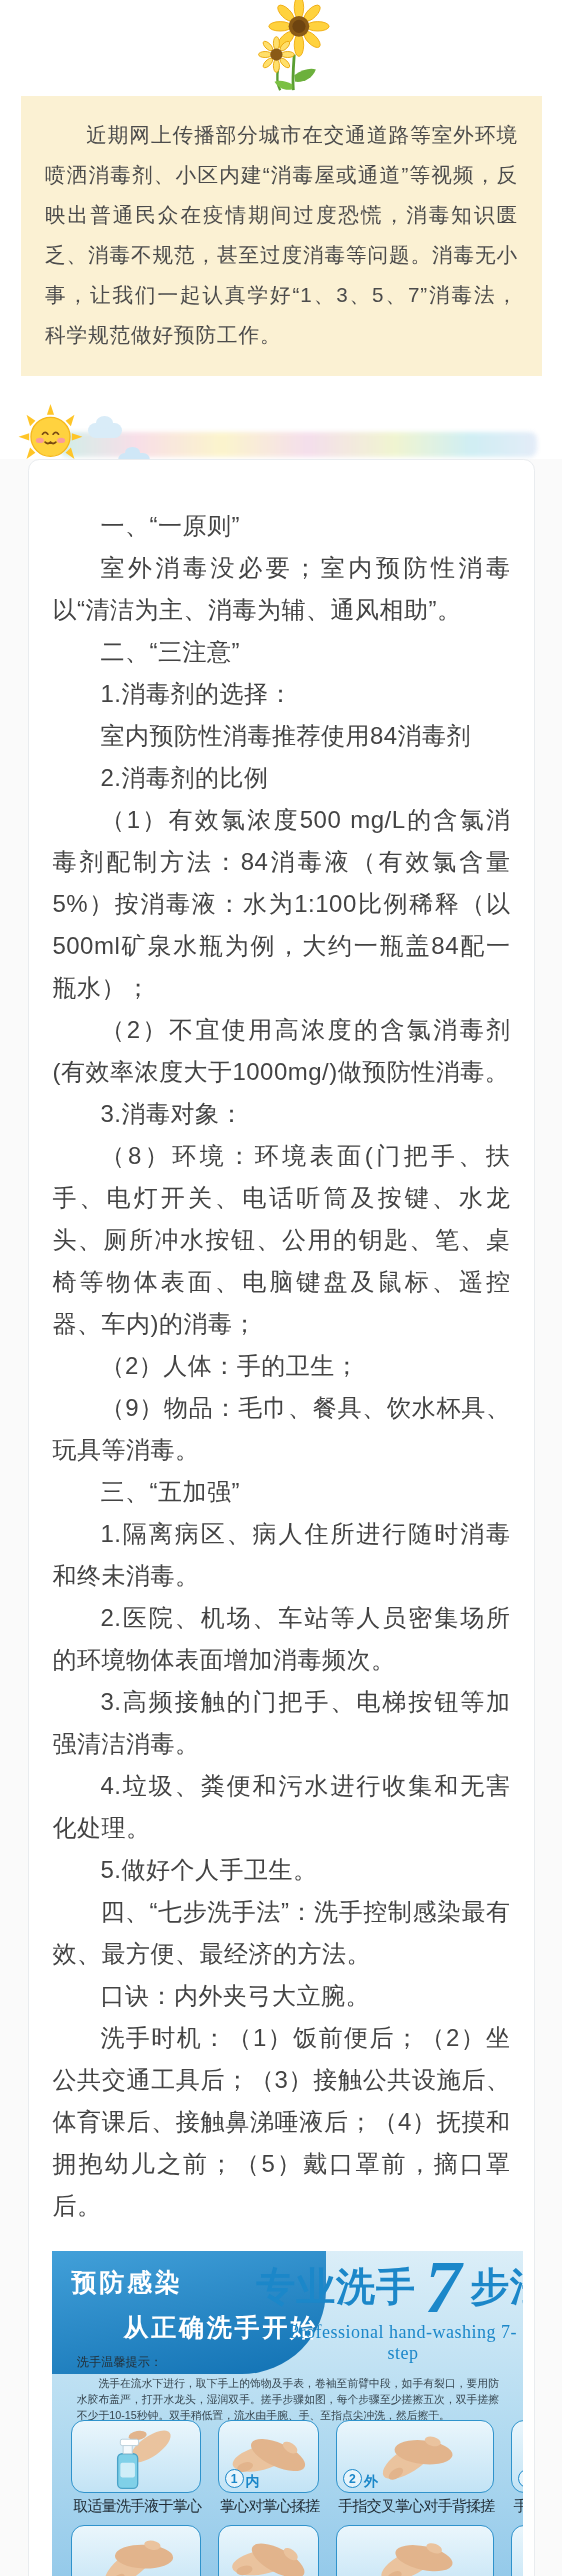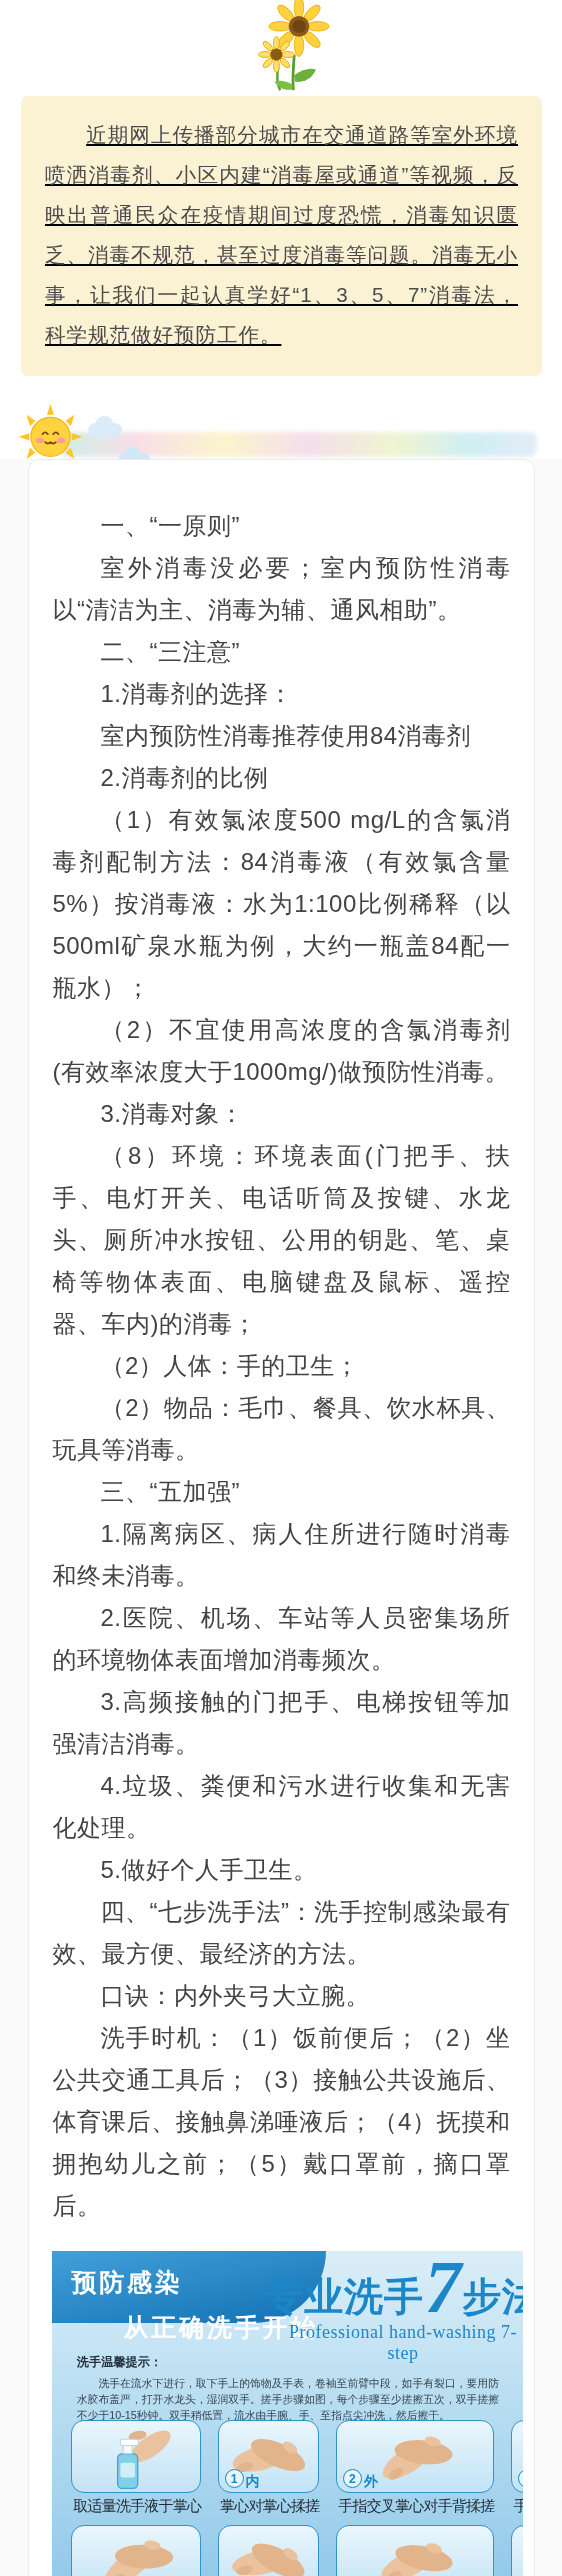--- a/index.html
+++ b/index.html
@@ -10,22 +10,22 @@
   }
   *{box-sizing:border-box;margin:0;padding:0;}
   html,body{background:#fdfdfd;}
   body{width:563px;font-family:"Liberation Sans",sans-serif;}
   .page{width:563px;position:relative;background:#fff;}
 
   
   .top-flower{height:96px;display:flex;justify-content:center;align-items:flex-start;padding-left:17px;}
 
   
-  .intro{margin:0 20.6px;background:var(--intro_bg);border-radius:7px;
-         padding:19px 24.4px 20.6px;text-decoration:underline;}
+  .intro{margin:0 20.6px;background:var(--intro_bg);border-radius:0;
+         padding:19px 24.4px 20.6px;}
   .intro p{font-size:20.6px;line-height:40px;letter-spacing:0.9px;color:var(--intro_text);
            text-indent:2em;text-align:justify;}
 
   
   .card-zone{position:relative;margin-top:83px;background:#fafafa;padding-bottom:3.8px;}
   .divider{position:absolute;top:-47px;left:0;right:0;height:73px;pointer-events:none;}
   .rainbow{position:absolute;left:60px;right:26px;top:20.6px;height:24.4px;border-radius:7.5px;
            background:linear-gradient(90deg,#c9ece6 0%,#f7d9e4 16%,#fbf3c4 34%,#f3d9e9 52%,#eef3c9 70%,#c8ecf2 86%,#dfe9f7 100%);
            filter:blur(1.9px);opacity:.85;}
   .cloud{position:absolute;background:#d9ecf8;border-radius:47px;}
@@ -37,33 +37,33 @@
 
   .card{margin:0 28px;background:#fff;border:0.9px solid #e9ecef;border-radius:11.3px;
         padding:45px 23.4px 24.4px;position:relative;}
 
   .article p.para{font-size:24px;line-height:42px;letter-spacing:0.5px;color:var(--article_text);
                   text-indent:2em;text-align:justify;}
 
   
   .poster{position:relative;margin:24.4px auto 0;width:471px;height:369px;overflow:hidden;
           background:linear-gradient(180deg,var(--poster_bg_top) 0%,var(--poster_bg_mid) 45%,var(--poster_bg_bottom) 100%);}
-  .banner{position:absolute;left:0;top:0;width:274px;height:72px;
+  .banner{position:absolute;left:0;top:0;width:274px;height:123px;
           background:linear-gradient(168deg,var(--banner_top),var(--banner_bottom));
           border-radius:0 0 84px 0;}
   .banner .s1{margin:15px 0 0 19px;font-size:25px;color:#fff;letter-spacing:2.8px;font-weight:bold;}
   .banner .s2{margin:12px 0 0 71px;font-size:25px;color:#fff;letter-spacing:2.8px;font-weight:bold;}
   .ptitle{position:absolute;right:3.8px;top:5.6px;width:233px;text-align:center;color:var(--poster_blue);}
-  .ptitle .big{display:flex;align-items:flex-end;justify-content:center;white-space:nowrap;}
+  .ptitle .big{display:flex;align-items:center;justify-content:center;white-space:nowrap;gap:8px;}
   .ptitle .cn{font-size:39px;font-weight:bold;line-height:1.1;letter-spacing:0.9px;}
   .ptitle .num{font-family:"Liberation Serif",serif;font-style:italic;font-weight:bold;
                font-size:73px;line-height:.85;margin:0 0.9px;}
   .ptitle .en{font-family:Liberation Serif, serif;font-size:18px;margin-top:3.8px;letter-spacing:0.5px;}
   .tips{position:absolute;left:0;right:0;top:103px;padding:0 24.4px;}
-  .tips .label{font-size:12.2px;font-weight:bold;color:#23323c;margin-bottom:3.8px;}
+  .tips .label{font-size:12.2px;font-weight:normal;color:#23323c;margin-bottom:3.8px;}
   .tips .body{font-size:10.8px;line-height:16px;color:#36454f;text-indent:2em;text-align:justify;}
   .grid{position:absolute;left:19px;right:19px;top:169px;display:grid;
         grid-template-columns:repeat(4,1fr);column-gap:17px;}
   .step{display:flex;flex-direction:column;}
   .cell{height:73px;border:1.9px solid var(--cell_border);border-radius:13px;position:relative;
         background:linear-gradient(180deg,#eaf6fc,#c2e3f5);overflow:hidden;}
   .cell svg{position:absolute;left:0;top:0;width:100%;height:100%;}
   .step:nth-child(2) .cell svg{transform:rotate(8deg);}
   .step:nth-child(3) .cell svg{transform:rotate(-10deg);}
   .step:nth-child(4) .cell svg{transform:rotate(6deg);}
@@ -155,21 +155,21 @@
           <p class="para">室外消毒没必要；室内预防性消毒以“清洁为主、消毒为辅、通风相助”。</p>
           <p class="para">二、“三注意”</p>
           <p class="para">1.消毒剂的选择：</p>
           <p class="para">室内预防性消毒推荐使用84消毒剂</p>
           <p class="para">2.消毒剂的比例</p>
           <p class="para">（1）有效氯浓度500 mg/L的含氯消毒剂配制方法：84消毒液（有效氯含量5%）按消毒液：水为1:100比例稀释（以500ml矿泉水瓶为例，大约一瓶盖84配一瓶水）；</p>
           <p class="para">（2）不宜使用高浓度的含氯消毒剂(有效率浓度大于1000mg/)做预防性消毒。</p>
           <p class="para">3.消毒对象：</p>
           <p class="para">（8）环境：环境表面(门把手、扶手、电灯开关、电话听筒及按键、水龙头、厕所冲水按钮、公用的钥匙、笔、桌椅等物体表面、电脑键盘及鼠标、遥控器、车内)的消毒；</p>
           <p class="para">（2）人体：手的卫生；</p>
-          <p class="para">（2）物品：毛巾、餐具、饮水杯具、玩具等消毒。</p>
+          <p class="para">（9）物品：毛巾、餐具、饮水杯具、玩具等消毒。</p>
           <p class="para">三、“五加强”</p>
           <p class="para">1.隔离病区、病人住所进行随时消毒和终未消毒。</p>
           <p class="para">2.医院、机场、车站等人员密集场所的环境物体表面增加消毒频次。</p>
           <p class="para">3.高频接触的门把手、电梯按钮等加强清洁消毒。</p>
           <p class="para">4.垃圾、粪便和污水进行收集和无害化处理。</p>
           <p class="para">5.做好个人手卫生。</p>
           <p class="para">四、“七步洗手法”：洗手控制感染最有效、最方便、最经济的方法。</p>
           <p class="para">口诀：内外夹弓大立腕。</p>
           <p class="para">洗手时机：（1）饭前便后；（2）坐公共交通工具后；（3）接触公共设施后、体育课后、接触鼻涕唾液后；（4）抚摸和拥抱幼儿之前；（5）戴口罩前，摘口罩后。</p>
         </div>

